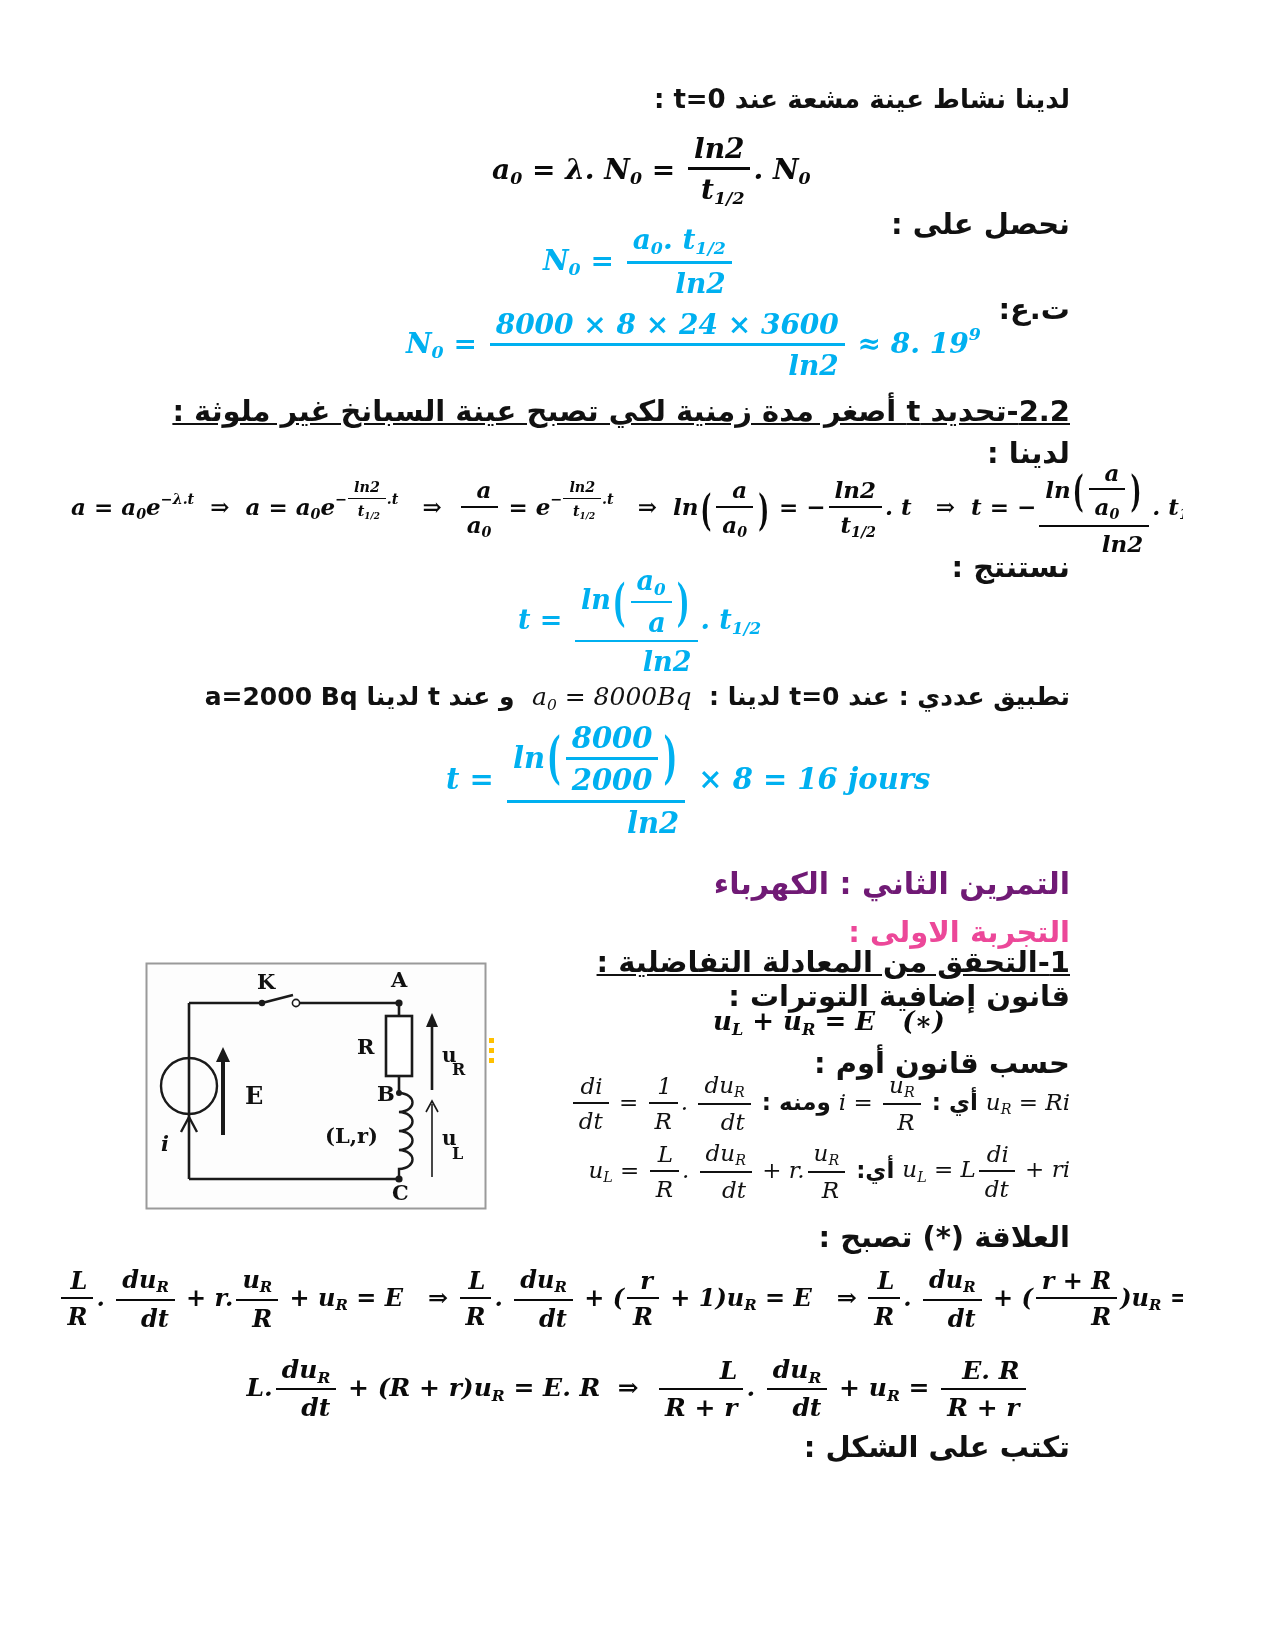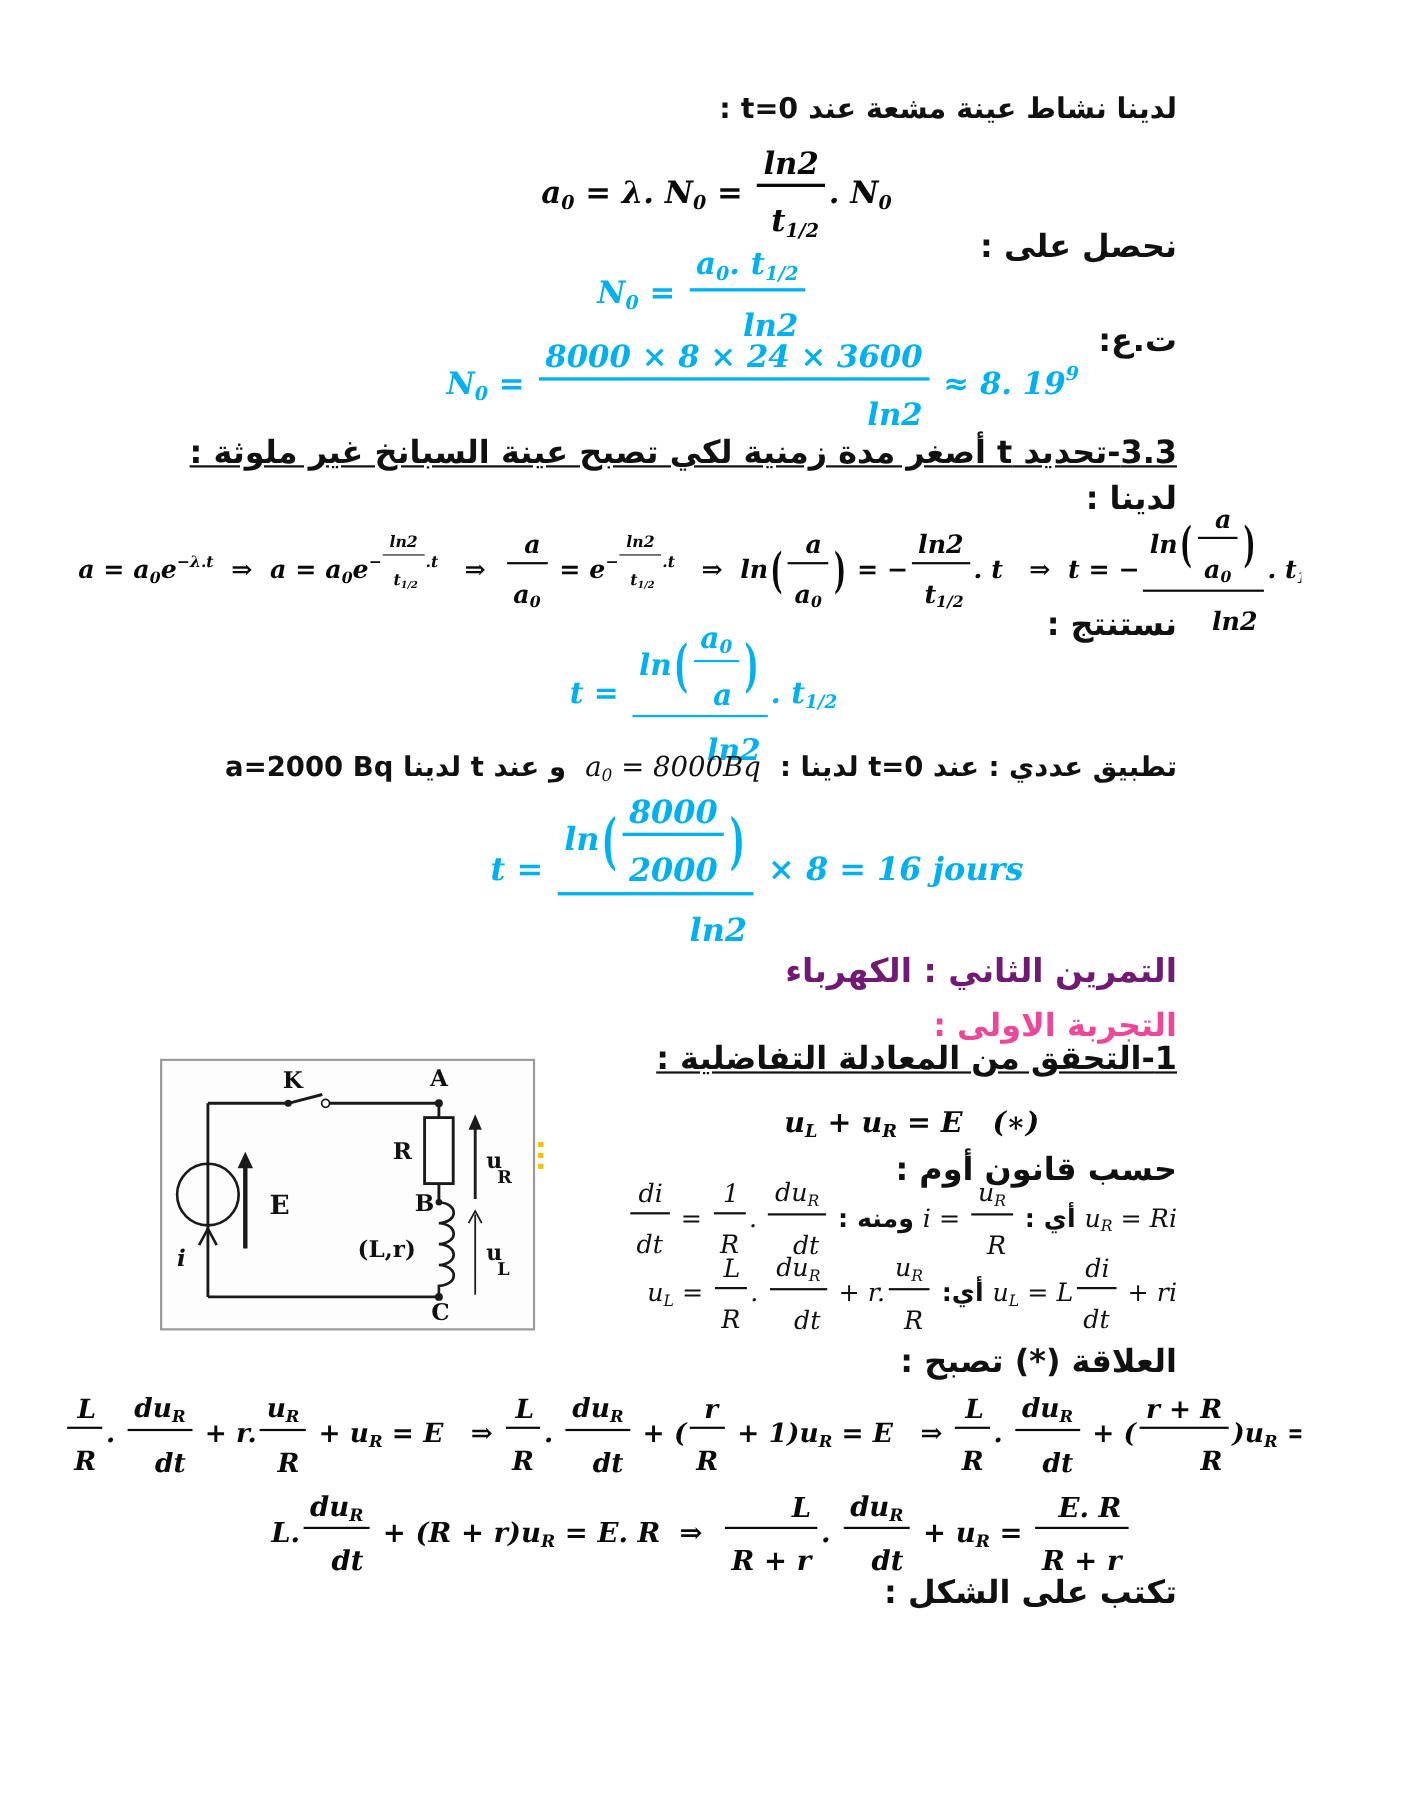--- a/index.html
+++ b/index.html
@@ -18,21 +18,21 @@
   .blue{color:#ec4899}
   .underline{text-decoration:underline}
 
   .mgroup{direction:ltr;unicode-bidi:isolate;display:inline-block;
       font-family:"DejaVu Serif","Liberation Serif",serif;font-style:italic;font-weight:normal}
   .lt{direction:ltr;unicode-bidi:isolate;font-style:normal}
   .arrun{unicode-bidi:isolate}
 
   .frac{display:inline-block;vertical-align:middle;text-align:right;margin:0 3px;line-height:1.15}
   .frac .num{display:block;padding:0 6px 2px}
-  .frac .den{display:block;border-top:0.11em solid currentColor;padding:15px 6px 0}
+  .frac .den{display:block;border-top:0.11em solid currentColor;padding:4px 6px 0}
   sub{font-size:0.62em;vertical-align:-0.3em}
   sup{font-size:0.62em;vertical-align:0.75em}
   sup .frac{margin:0 1px}
   .bigp{display:inline-block;transform:scaleY(1.9);vertical-align:middle;font-style:normal;margin:0 2px}
 
   .circuit-wrap{position:absolute;left:145px;top:962px}
   .yellow-dash{position:absolute;left:489px;top:1038px;width:5px;height:28px;
       background:repeating-linear-gradient(to bottom,#FFC000 0 5px,transparent 5px 10px)}
   svg text{font-family:"DejaVu Serif","Liberation Serif",serif;font-weight:bold}
 </style>
@@ -40,31 +40,32 @@
 <body>
 
 <div class="page">
 
   <div class="ar" style="top:84px;right:113px;font-size:26px">لدينا نشاط عينة مشعة عند t=0 :</div>
   <div class="eq" style="top:133px;left:492px;font-size:28px"><span class="run">a</span><sub>0</sub><span class="run"> = λ. N</span><sub>0</sub><span class="run"> = </span><span class="frac"><span class="num"><span class="run">ln2</span></span><span class="den"><span class="run">t</span><sub>1/2</sub></span></span><span class="run">. N</span><sub>0</sub></div>
   <div class="ar" style="top:207px;right:113px">نحصل على :</div>
   <div class="eq cyan" style="top:224px;left:543px;font-size:28px"><span class="run">N</span><sub>0</sub><span class="run"> = </span><span class="frac"><span class="num"><span class="run">a</span><sub>0</sub><span class="run">. t</span><sub>1/2</sub></span><span class="den"><span class="run">ln2</span></span></span></div>
   <div class="ar" style="top:292px;right:113px">ت.ع:</div>
   <div class="eq cyan" style="top:309px;left:406px;font-size:28px"><span class="run">N</span><sub>0</sub><span class="run"> = </span><span class="frac"><span class="num"><span class="run">8000 × 8 × 24 × 3600</span></span><span class="den"><span class="run">ln2</span></span></span><span class="run"> ≈ 8. 19</span><sup>9</sup></div>
-  <div class="ar underline" style="top:394px;right:113px">3.3-تحديد t أصغر مدة زمنية لكي تصبح عينة السبانخ غير ملوثة :</div>
+  <div class="ar underline" style="top:394px;right:113px">2.2-تحديد t أصغر مدة زمنية لكي تصبح عينة السبانخ غير ملوثة :</div>
   <div class="ar" style="top:436px;right:113px">لدينا :</div>
   <div class="eq center" style="top:460px;left:30px;width:1215px;font-size:23px"><span class="run">a = a</span><sub>0</sub><span class="run">e</span><sup>−λ.t</sup><span class="run">  ⇒  a = a</span><sub>0</sub><span class="run">e</span><sup><span class="run">−</span><span class="frac"><span class="num"><span class="run">ln2</span></span><span class="den"><span class="run">t</span><sub>1/2</sub></span></span><span class="run">.t</span></sup><span class="run">   ⇒  </span><span class="frac"><span class="num"><span class="run">a</span></span><span class="den"><span class="run">a</span><sub>0</sub></span></span><span class="run"> = e</span><sup><span class="run">−</span><span class="frac"><span class="num"><span class="run">ln2</span></span><span class="den"><span class="run">t</span><sub>1/2</sub></span></span><span class="run">.t</span></sup><span class="run">   ⇒  ln</span><span class="bigp">(</span><span class="frac"><span class="num"><span class="run">a</span></span><span class="den"><span class="run">a</span><sub>0</sub></span></span><span class="bigp">)</span><span class="run"> = −</span><span class="frac"><span class="num"><span class="run">ln2</span></span><span class="den"><span class="run">t</span><sub>1/2</sub></span></span><span class="run">. t   ⇒  t = −</span><span class="frac"><span class="num"><span class="run">ln</span><span class="bigp">(</span><span class="frac"><span class="num"><span class="run">a</span></span><span class="den"><span class="run">a</span><sub>0</sub></span></span><span class="bigp">)</span></span><span class="den"><span class="run">ln2</span></span></span><span class="run">. t</span><sub>1/2</sub></div>
   <div class="ar" style="top:550px;right:113px">نستنتج :</div>
   <div class="eq cyan" style="top:565px;left:518px;font-size:27px"><span class="run">t = </span><span class="frac"><span class="num"><span class="run">ln</span><span class="bigp">(</span><span class="frac"><span class="num"><span class="run">a</span><sub>0</sub></span><span class="den"><span class="run">a</span></span></span><span class="bigp">)</span></span><span class="den"><span class="run">ln2</span></span></span><span class="run">. t</span><sub>1/2</sub></div>
   <div class="mixed" style="top:682px;right:113px"><span class="arrun">تطبيق عددي : عند </span><span class="lt">t=0</span><span class="arrun"> لدينا :  </span><span class="mgroup"><span class="run">a</span><sub>0</sub><span class="run"> = 8000Bq</span></span><span class="arrun">  و عند </span><span class="lt">t</span><span class="arrun"> لدينا </span><span class="lt">a=2000 Bq</span></div>
   <div class="eq cyan" style="top:722px;left:446px;font-size:29px"><span class="run">t = </span><span class="frac"><span class="num"><span class="run">ln</span><span class="bigp">(</span><span class="frac"><span class="num"><span class="run">8000</span></span><span class="den"><span class="run">2000</span></span></span><span class="bigp">)</span></span><span class="den"><span class="run">ln2</span></span></span><span class="run"> × 8 = 16 jours</span></div>
 
   <div class="ar navy" style="top:866px;right:113px;font-size:30px">التمرين الثاني : الكهرباء</div>
   <div class="ar blue" style="top:915px;right:113px">التجربة الاولى :</div>
   <div class="ar underline" style="top:945px;right:113px">1-التحقق من المعادلة التفاضلية :</div>
+  <div class="ar" style="top:979px;right:113px">قانون إضافية التوترات :</div>
   <div class="eq" style="top:1006px;left:713px;font-size:26px"><span class="run">u</span><sub>L</sub><span class="run"> + u</span><sub>R</sub><span class="run"> = E   (∗)</span></div>
   <div class="ar" style="top:1046px;right:113px">حسب قانون أوم :</div>
   <div class="mixed" style="top:1072px;right:113px;font-size:23px"><span class="mgroup"><span class="run">u</span><sub>R</sub><span class="run"> = Ri</span></span><span class="arrun"> أي : </span><span class="mgroup"><span class="run">i = </span><span class="frac"><span class="num"><span class="run">u</span><sub>R</sub></span><span class="den"><span class="run">R</span></span></span></span><span class="arrun"> ومنه : </span><span class="mgroup"><span class="frac"><span class="num"><span class="run">di</span></span><span class="den"><span class="run">dt</span></span></span><span class="run"> = </span><span class="frac"><span class="num"><span class="run">1</span></span><span class="den"><span class="run">R</span></span></span><span class="run">. </span><span class="frac"><span class="num"><span class="run">du</span><sub>R</sub></span><span class="den"><span class="run">dt</span></span></span></span></div>
   <div class="mixed" style="top:1140px;right:113px;font-size:23px"><span class="mgroup"><span class="run">u</span><sub>L</sub><span class="run"> = L</span><span class="frac"><span class="num"><span class="run">di</span></span><span class="den"><span class="run">dt</span></span></span><span class="run"> + ri</span></span><span class="arrun"> أي: </span><span class="mgroup"><span class="run">u</span><sub>L</sub><span class="run"> = </span><span class="frac"><span class="num"><span class="run">L</span></span><span class="den"><span class="run">R</span></span></span><span class="run">. </span><span class="frac"><span class="num"><span class="run">du</span><sub>R</sub></span><span class="den"><span class="run">dt</span></span></span><span class="run"> + r.</span><span class="frac"><span class="num"><span class="run">u</span><sub>R</sub></span><span class="den"><span class="run">R</span></span></span></span></div>
   <div class="ar" style="top:1220px;right:113px">العلاقة (*) تصبح :</div>
   <div class="eq center" style="top:1266px;left:30px;width:1215px;font-size:24px"><span class="frac"><span class="num"><span class="run">L</span></span><span class="den"><span class="run">R</span></span></span><span class="run">. </span><span class="frac"><span class="num"><span class="run">du</span><sub>R</sub></span><span class="den"><span class="run">dt</span></span></span><span class="run"> + r.</span><span class="frac"><span class="num"><span class="run">u</span><sub>R</sub></span><span class="den"><span class="run">R</span></span></span><span class="run"> + u</span><sub>R</sub><span class="run"> = E   ⇒ </span><span class="frac"><span class="num"><span class="run">L</span></span><span class="den"><span class="run">R</span></span></span><span class="run">. </span><span class="frac"><span class="num"><span class="run">du</span><sub>R</sub></span><span class="den"><span class="run">dt</span></span></span><span class="run"> + (</span><span class="frac"><span class="num"><span class="run">r</span></span><span class="den"><span class="run">R</span></span></span><span class="run"> + 1)u</span><sub>R</sub><span class="run"> = E   ⇒ </span><span class="frac"><span class="num"><span class="run">L</span></span><span class="den"><span class="run">R</span></span></span><span class="run">. </span><span class="frac"><span class="num"><span class="run">du</span><sub>R</sub></span><span class="den"><span class="run">dt</span></span></span><span class="run"> + (</span><span class="frac"><span class="num"><span class="run">r + R</span></span><span class="den"><span class="run">R</span></span></span><span class="run">)u</span><sub>R</sub><span class="run"> = E</span></div>
   <div class="eq center" style="top:1356px;left:30px;width:1215px;font-size:25px"><span class="run">L.</span><span class="frac"><span class="num"><span class="run">du</span><sub>R</sub></span><span class="den"><span class="run">dt</span></span></span><span class="run"> + (R + r)u</span><sub>R</sub><span class="run"> = E. R  ⇒  </span><span class="frac"><span class="num"><span class="run">L</span></span><span class="den"><span class="run">R + r</span></span></span><span class="run">. </span><span class="frac"><span class="num"><span class="run">du</span><sub>R</sub></span><span class="den"><span class="run">dt</span></span></span><span class="run"> + u</span><sub>R</sub><span class="run"> = </span><span class="frac"><span class="num"><span class="run">E. R</span></span><span class="den"><span class="run">R + r</span></span></span></div>
   <div class="ar" style="top:1430px;right:113px">تكتب على الشكل :</div>
 
   <div class="circuit-wrap">

